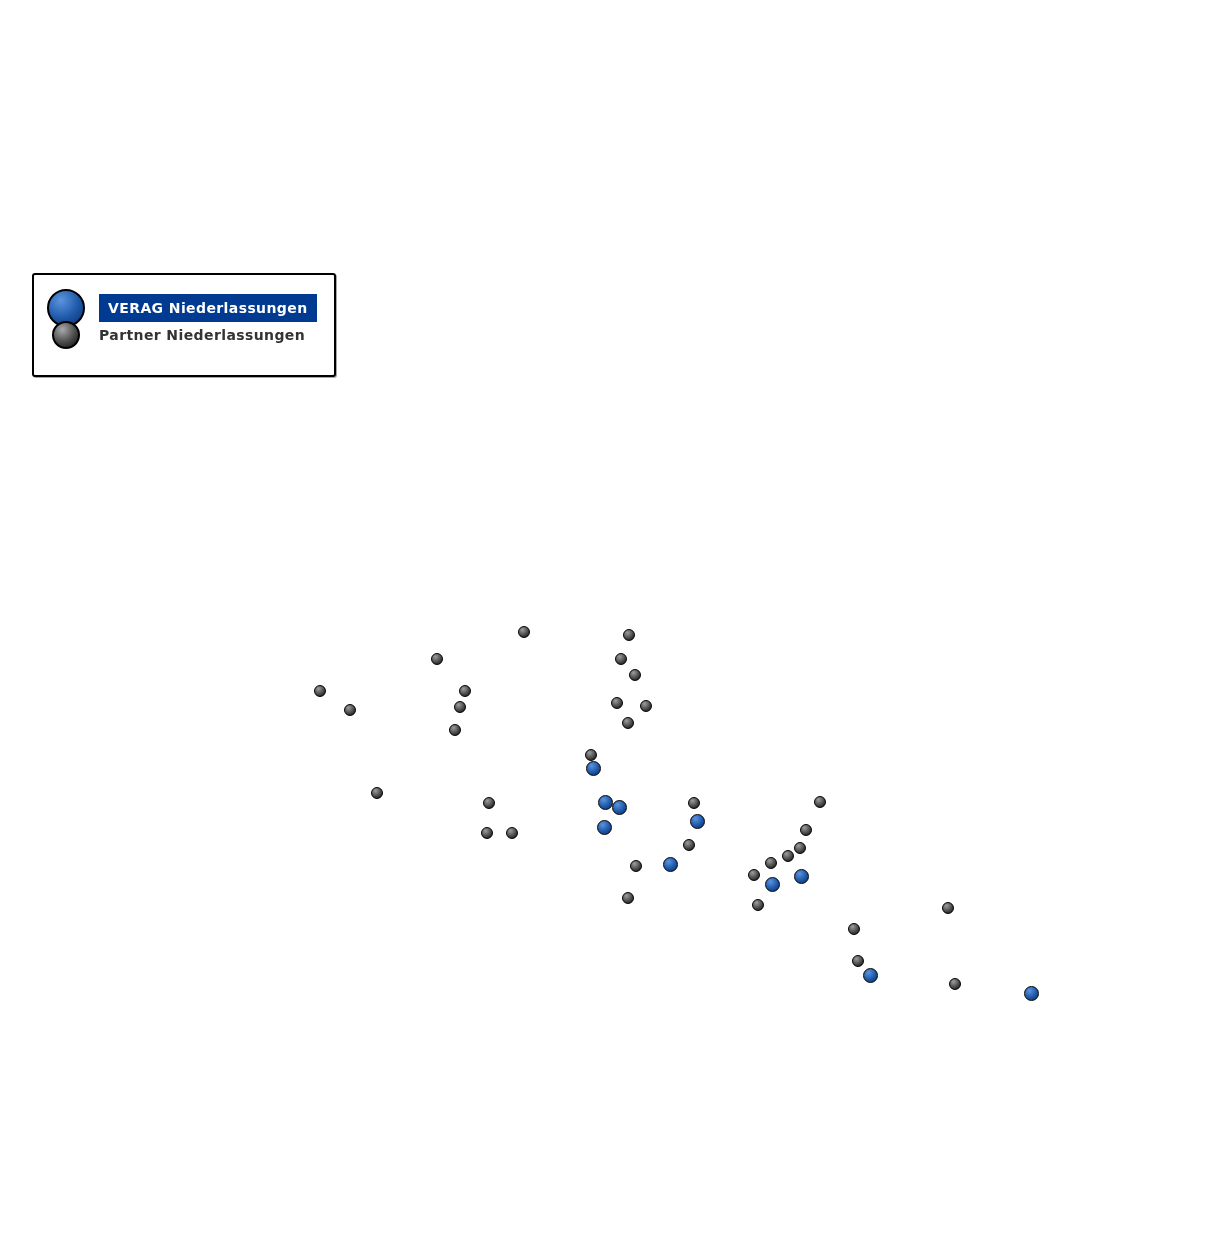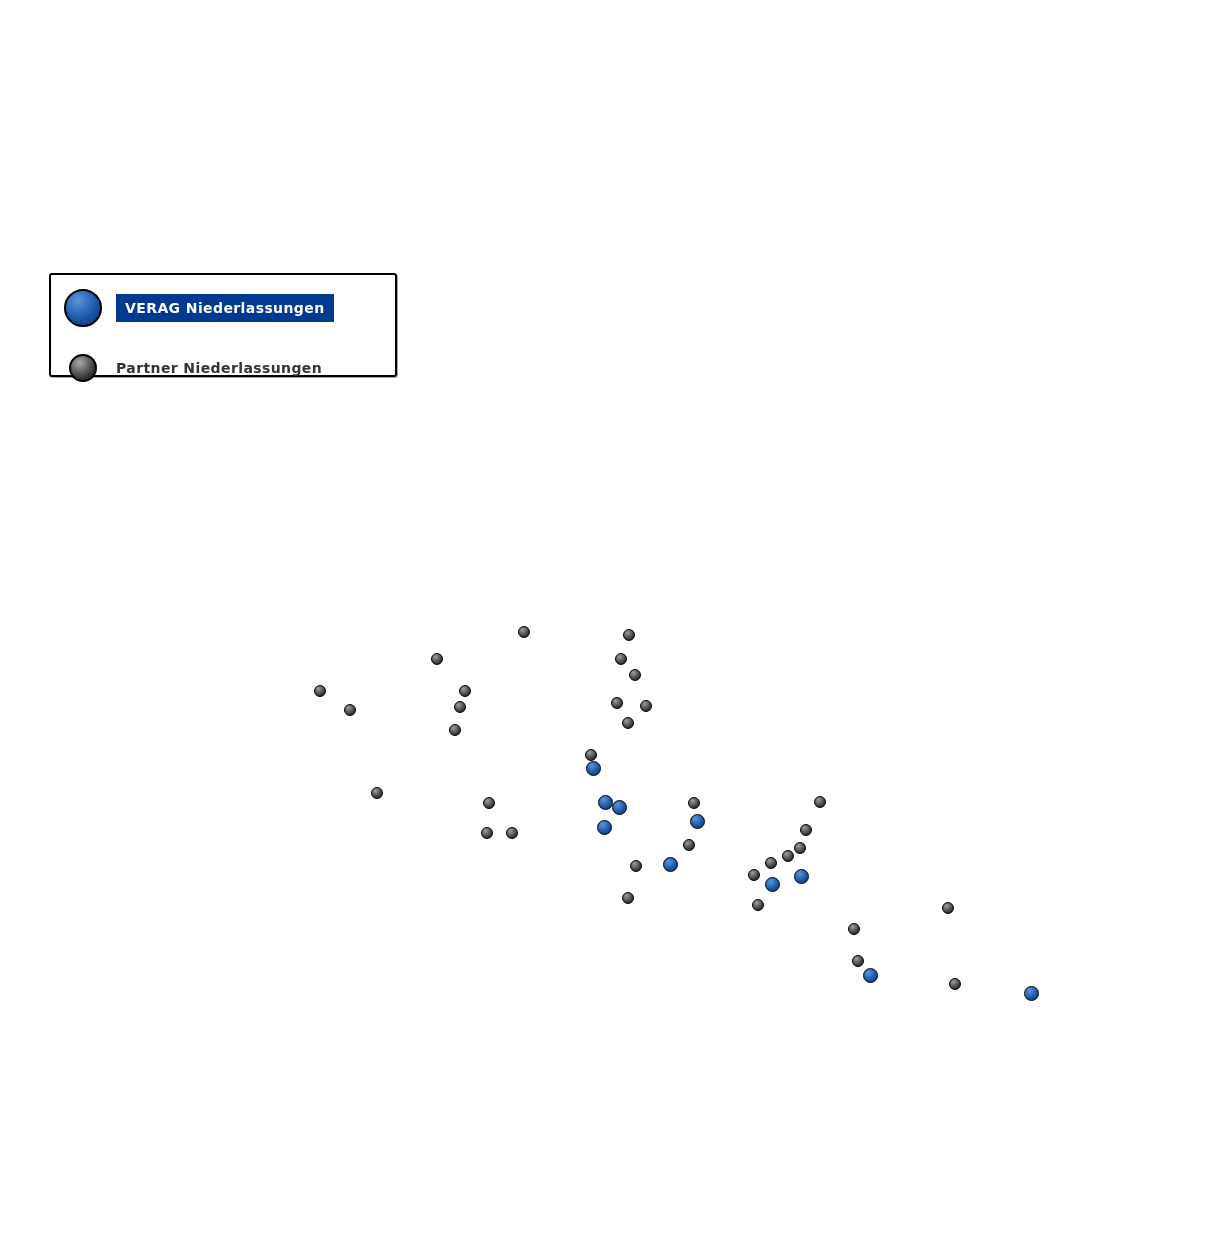--- a/index.html
+++ b/index.html
@@ -14,37 +14,36 @@
     height: 1245px;
     background: #ffffff;
     overflow: hidden;
   }
 
   
   .legend {
     position: absolute;
     left: 32px;
     top: 273px;
-    width: 348px;
+    width: 304px;
     height: 104px;
     background: #ffffff;
     border: 2px solid #000000;
     border-radius: 3px;
     box-shadow: 1px 1px 0 rgba(0,0,0,0.35);
     box-sizing: border-box;
-    margin-left: 17px;
   }
   .legend-row {
     position: absolute;
     left: 0;
     display: flex;
     align-items: center;
   }
   .legend-row.row-verag { top: 14px; }
-  .legend-row.row-partner { top: 79px; }
+  .legend-row.row-partner { top: 46px; }
 
   .legend-dot {
     border-radius: 50%;
     border: 2px solid #000000;
     box-sizing: border-box;
     flex: 0 0 auto;
   }
   .legend-dot.verag {
     width: 38px;
     height: 38px;

